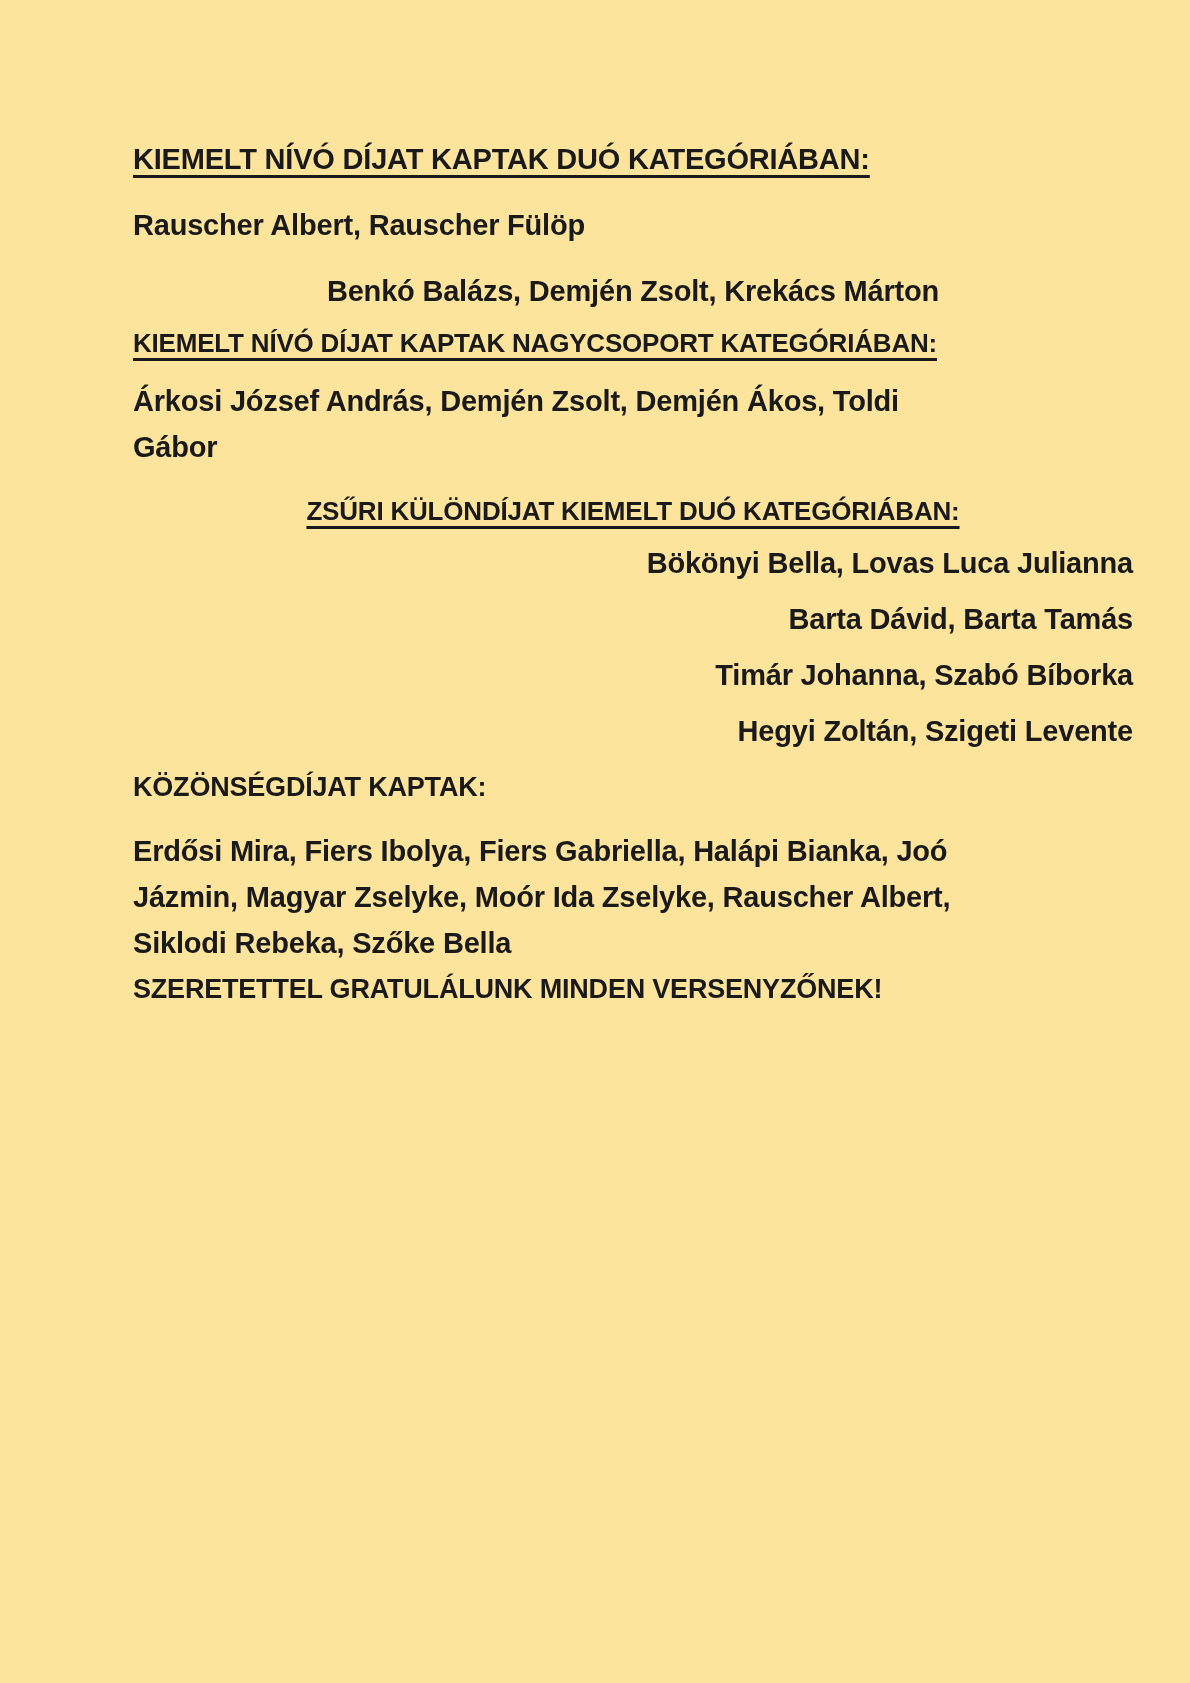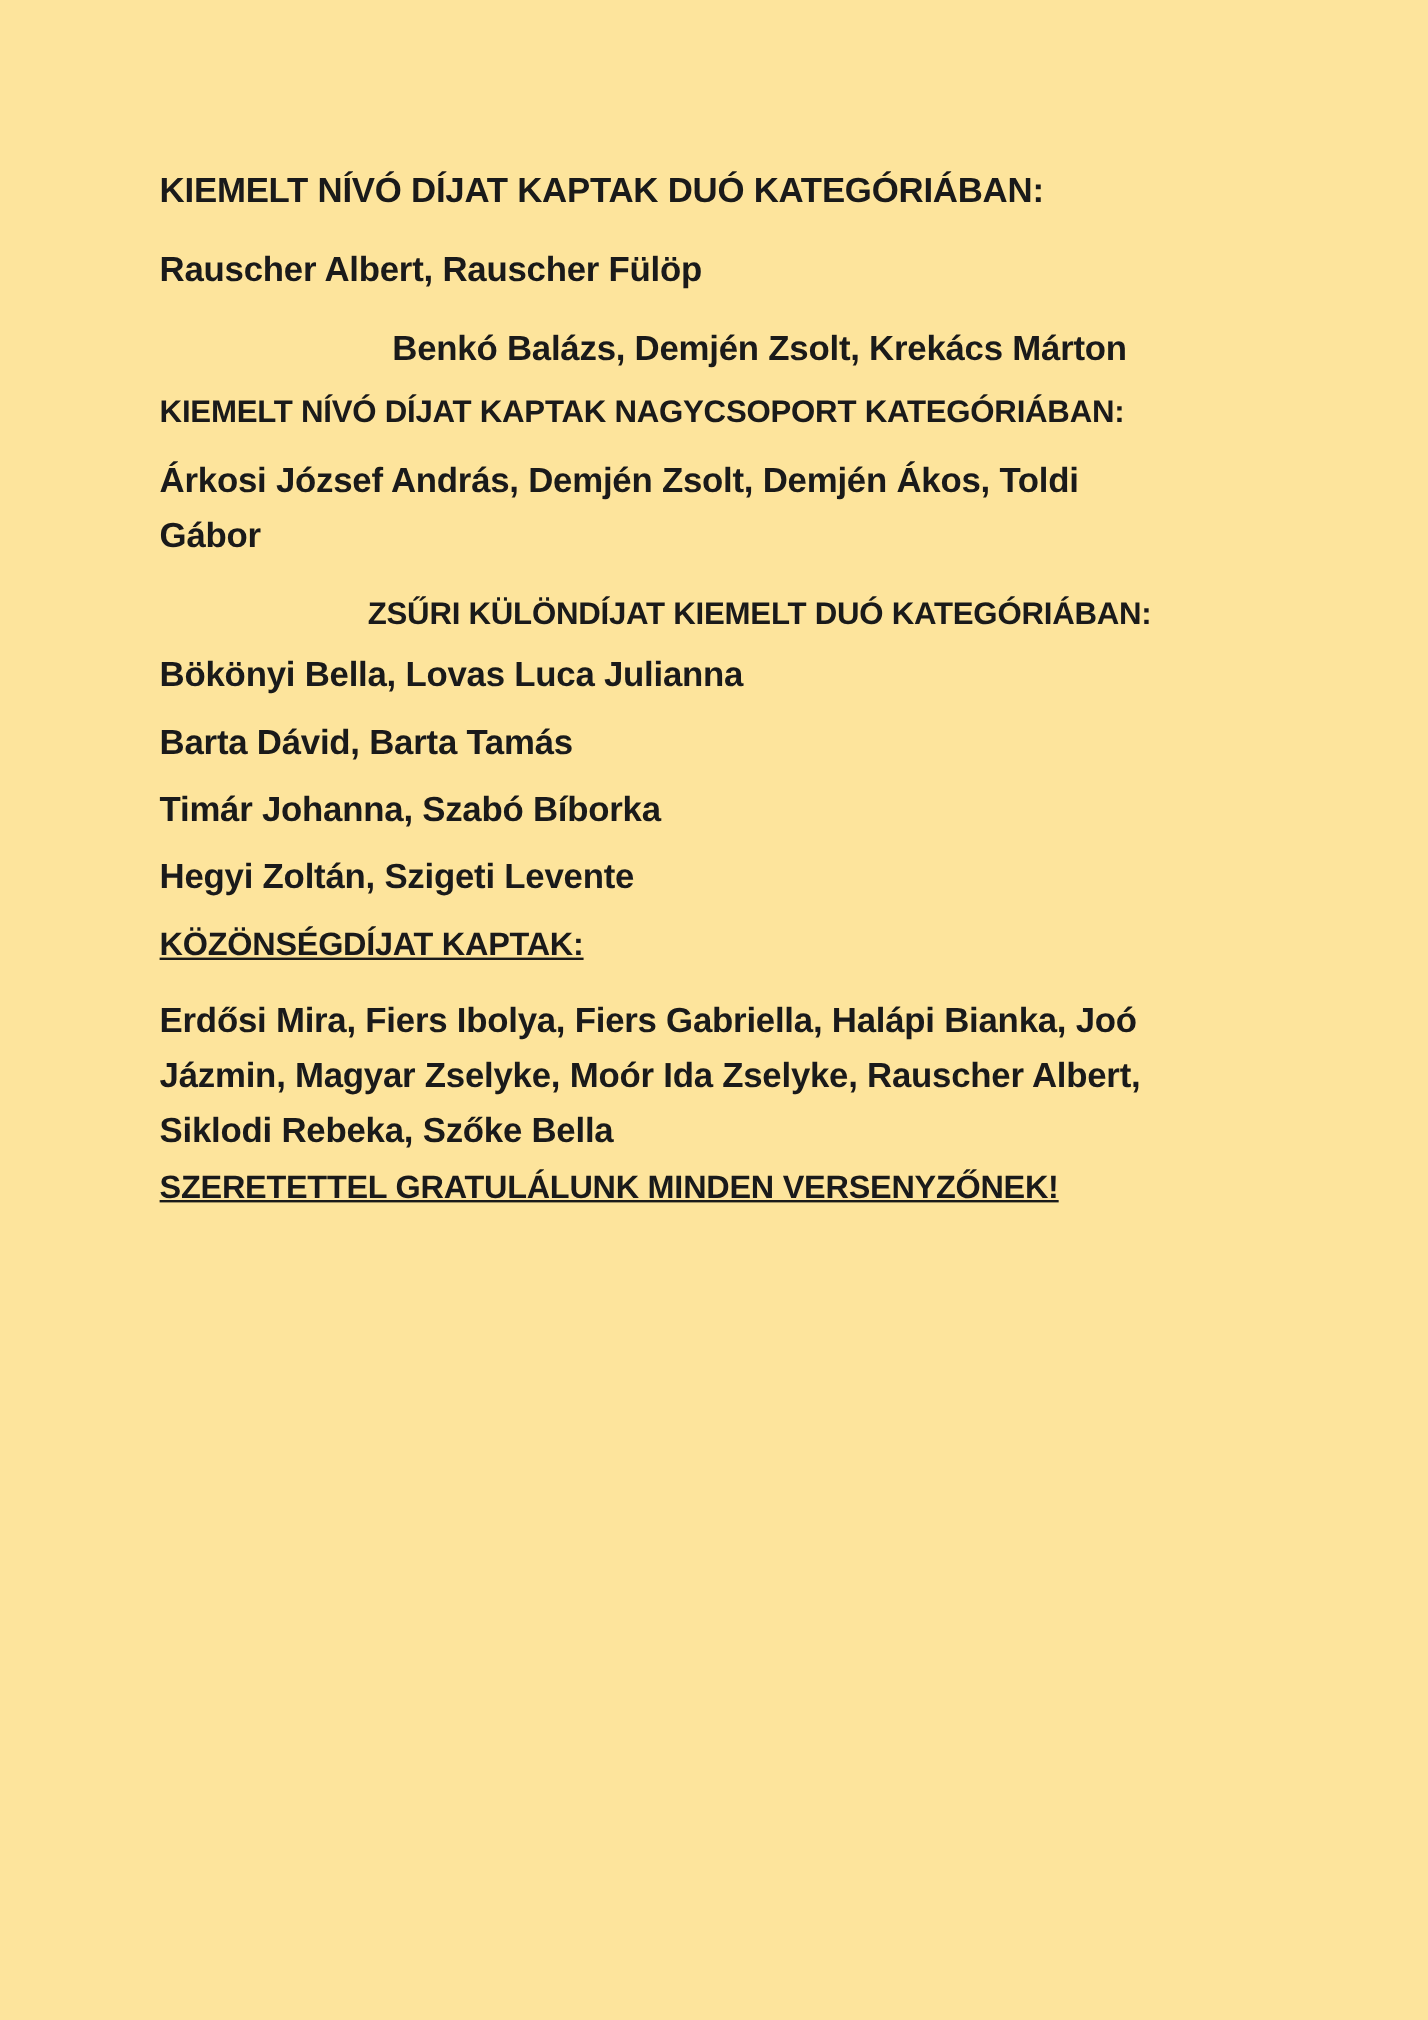--- a/index.html
+++ b/index.html
@@ -18,30 +18,31 @@
     top: 136px;
     width: 1000px;
   }
   .line {
     margin: 0;
     font-weight: 700;
     line-height: 46px;
     letter-spacing: -0.2px;
   }
   .lg { font-size: 29px; }
-  .md { font-size: 27px; text-decoration: underline; }
+  .md { font-size: 27px; }
   .sm { font-size: 26px; }
   .u  {
+    text-decoration: underline;
     text-decoration-thickness: 3px;
     text-underline-offset: 6px;
   }
   .entry { white-space: pre-line; }
   .g0  { margin-bottom: 0; }
   .g6  { margin-bottom: 6px; text-align: center; }
-  .g10 { margin-bottom: 10px; }
+  .g10 { margin-bottom: 10px; text-align: right; }
   .g12 { margin-bottom: 12px; }
   .g18 { margin-bottom: 18px; }
   .g20 { margin-bottom: 20px; }
   .g66 { margin-bottom: 66px; }
 </style>
 </head>
 <body style="background-color: rgb(253, 228, 156); color: rgb(26, 26, 26);">
 
 <div class="doc">
 

